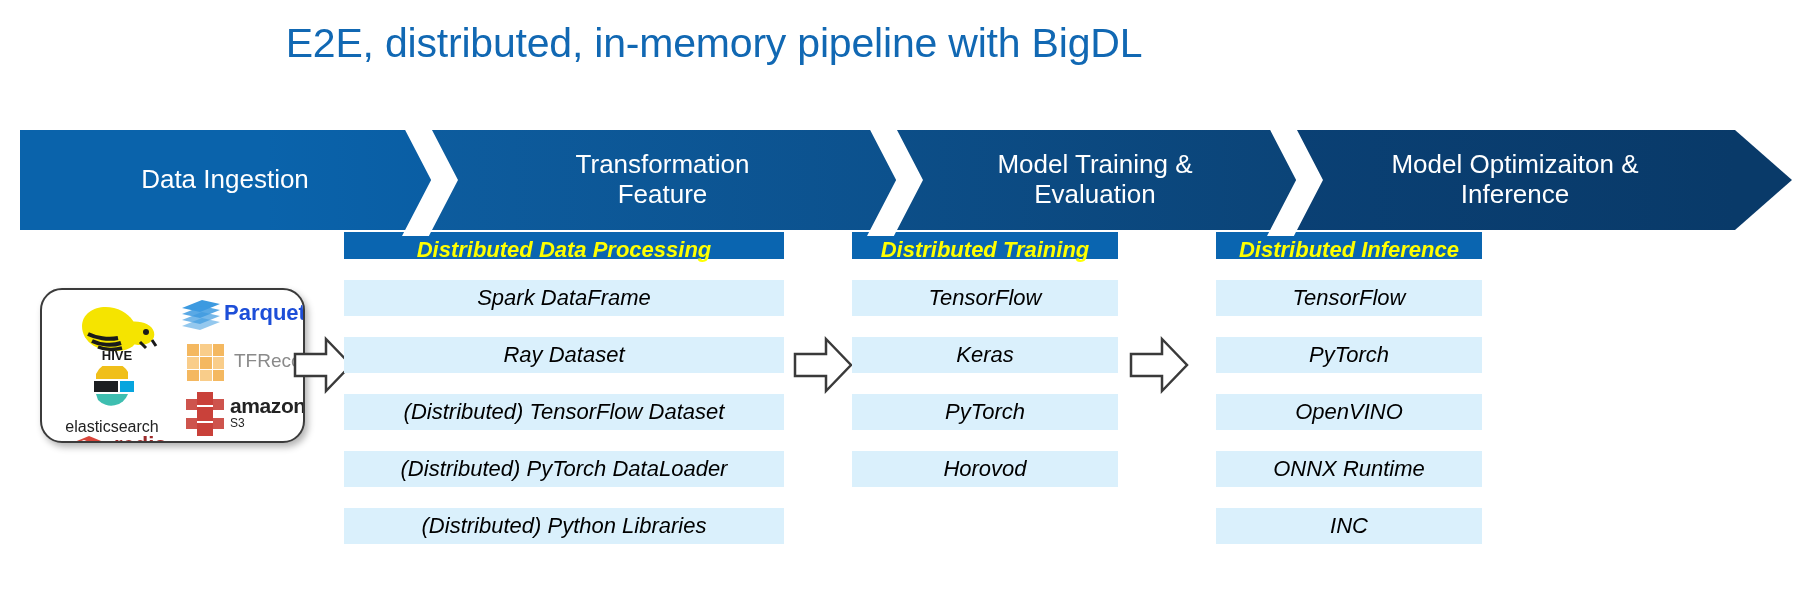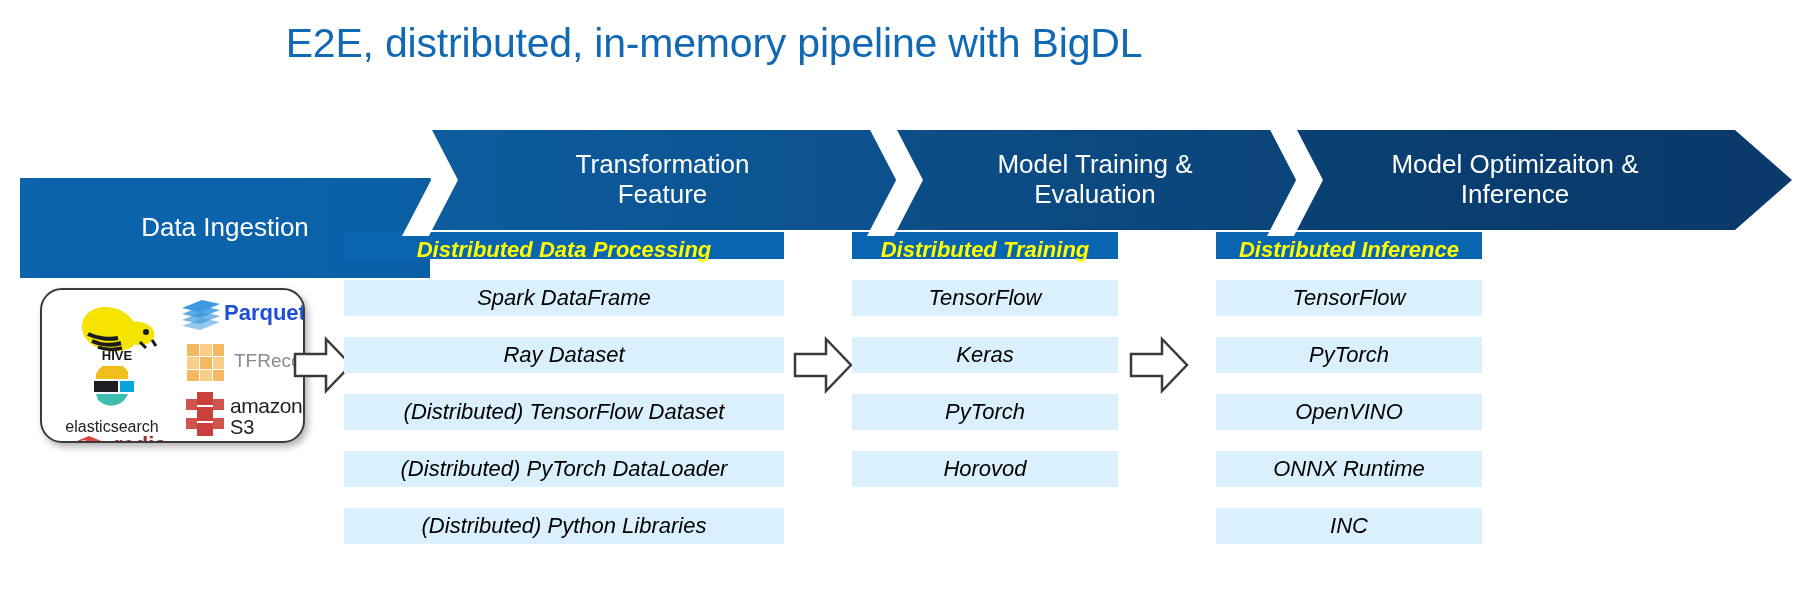--- a/index.html
+++ b/index.html
@@ -49,21 +49,20 @@
     color: #ffffff;
     font-size: 26px;
     line-height: 1.15;
     text-align: center;
     padding: 0 46px;
   }
   .band span { display: block; }
   #band0 {
     left: 0; width: 410px;
     background: linear-gradient(90deg,#0a63ab 0%, #0a63ab 60%, #0a5ea4 100%);
-    margin-top: 48px;
   }
   #band1 {
     left: 410px; width: 465px;
     background: linear-gradient(90deg,#0d5c9e 0%, #0c518d 100%);
   }
   #band2 {
     left: 875px; width: 400px;
     background: linear-gradient(90deg,#0b4a83 0%, #0c4madeup 0%, #0b467c 100%);
     background: linear-gradient(90deg,#0c4e88 0%, #0b4478 100%);
   }
@@ -137,25 +136,25 @@
   
   #tfr-icon { position:absolute; left: 6px; top: 44px; width: 46px; height: 46px; }
   #tfr-label {
     position:absolute; left:56px; top:56px;
     font-size:19px; color:#8a8a8a;
   }
   
   #s3-icon { position:absolute; left: 6px; top: 96px; width: 42px; height: 48px; }
   #s3-label {
     position:absolute; left:52px; top:100px;
-    font-size:21px; font-weight:400; color:#232323; letter-spacing:-0.4px;
+    font-size:21px; font-weight:700; color:#232323; letter-spacing:-0.4px;
   }
   #s3-sub {
     position:absolute; left:52px; top:122px;
-    font-size:20px; color:#232323;
+    font-size:12px; color:#232323;
   }
 
   
   .harrow { position: absolute; }
 
   
   .ptable { position: absolute; }
   .ptable .hdr {
     background: #0a65b0;
     color: #ffff00;

